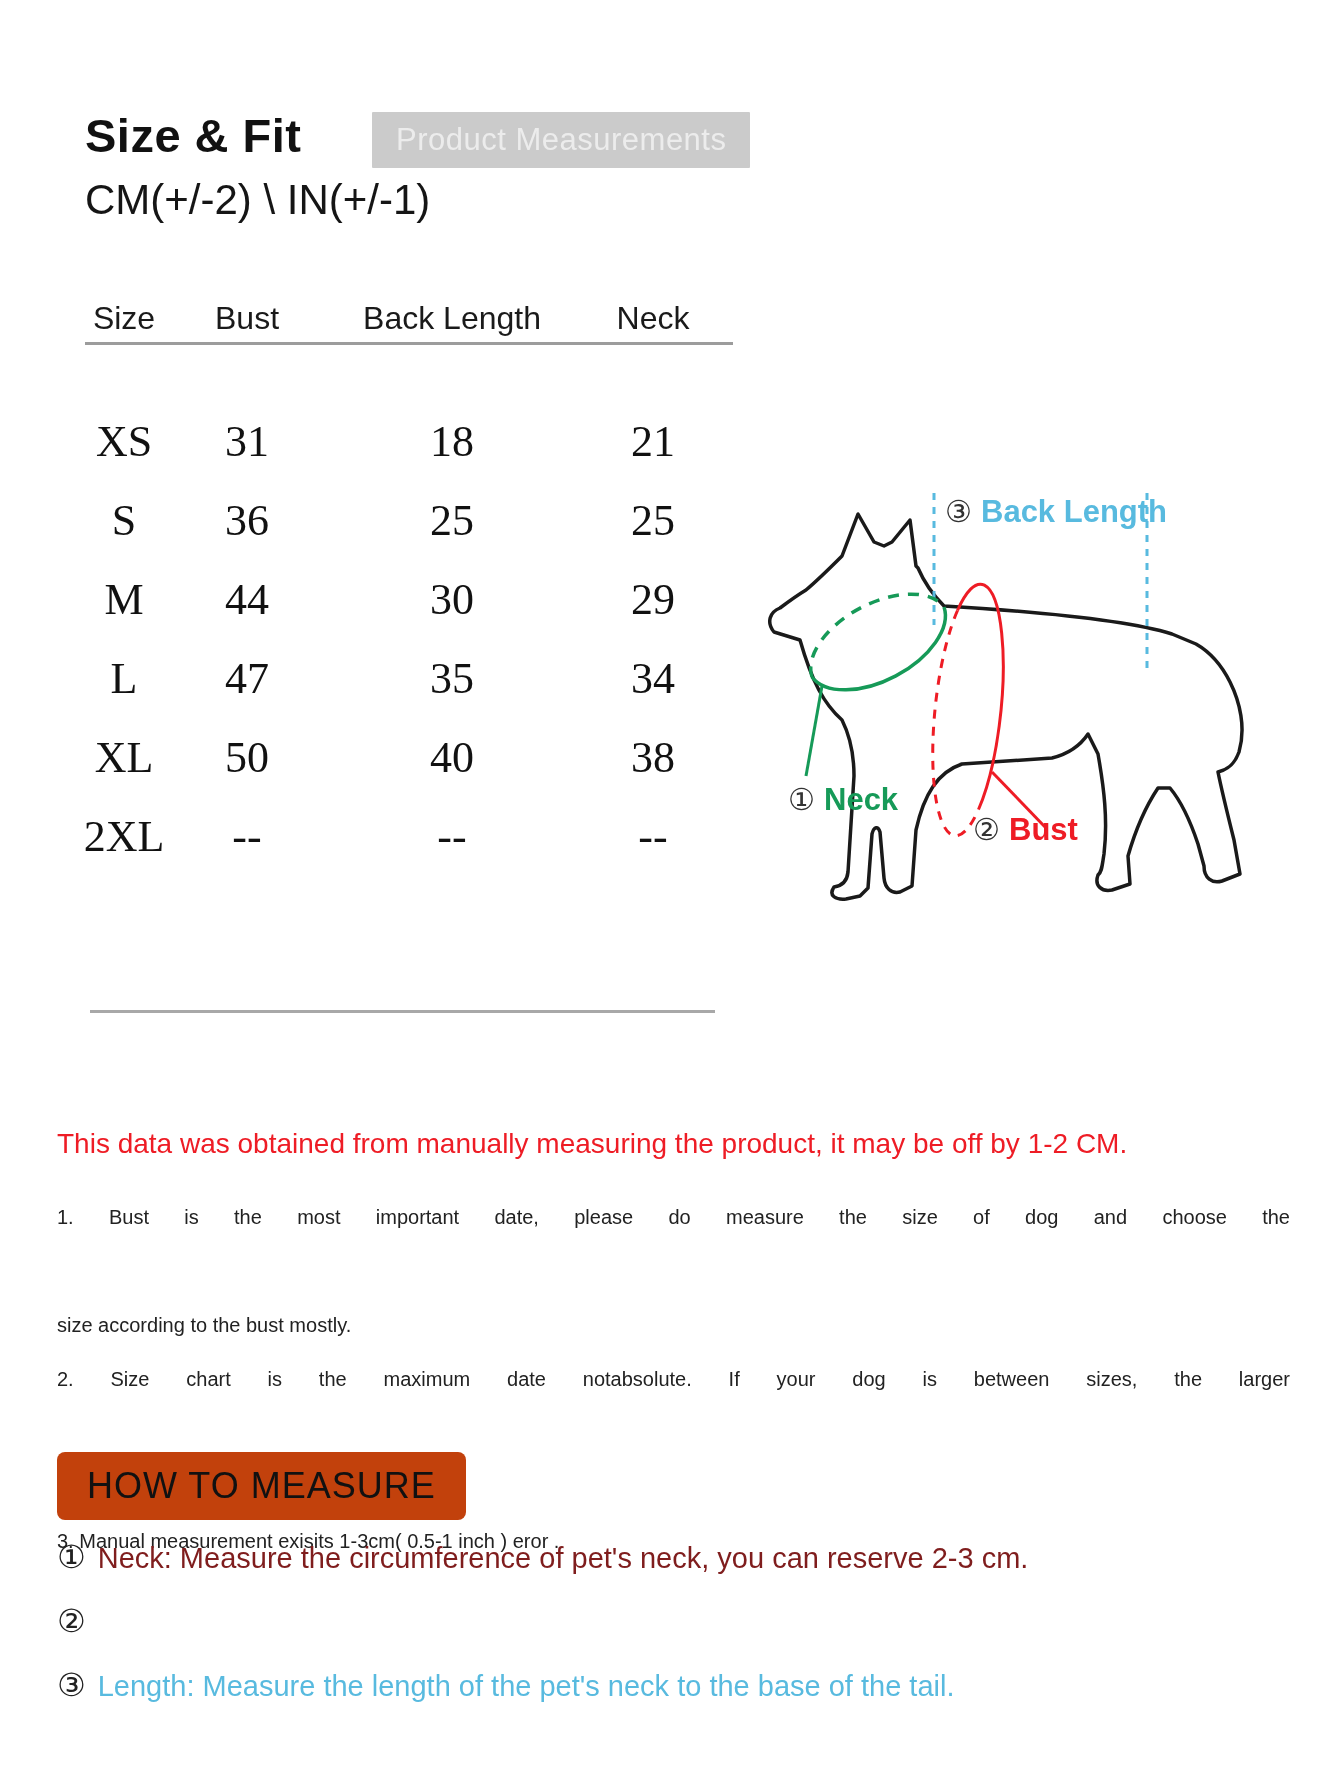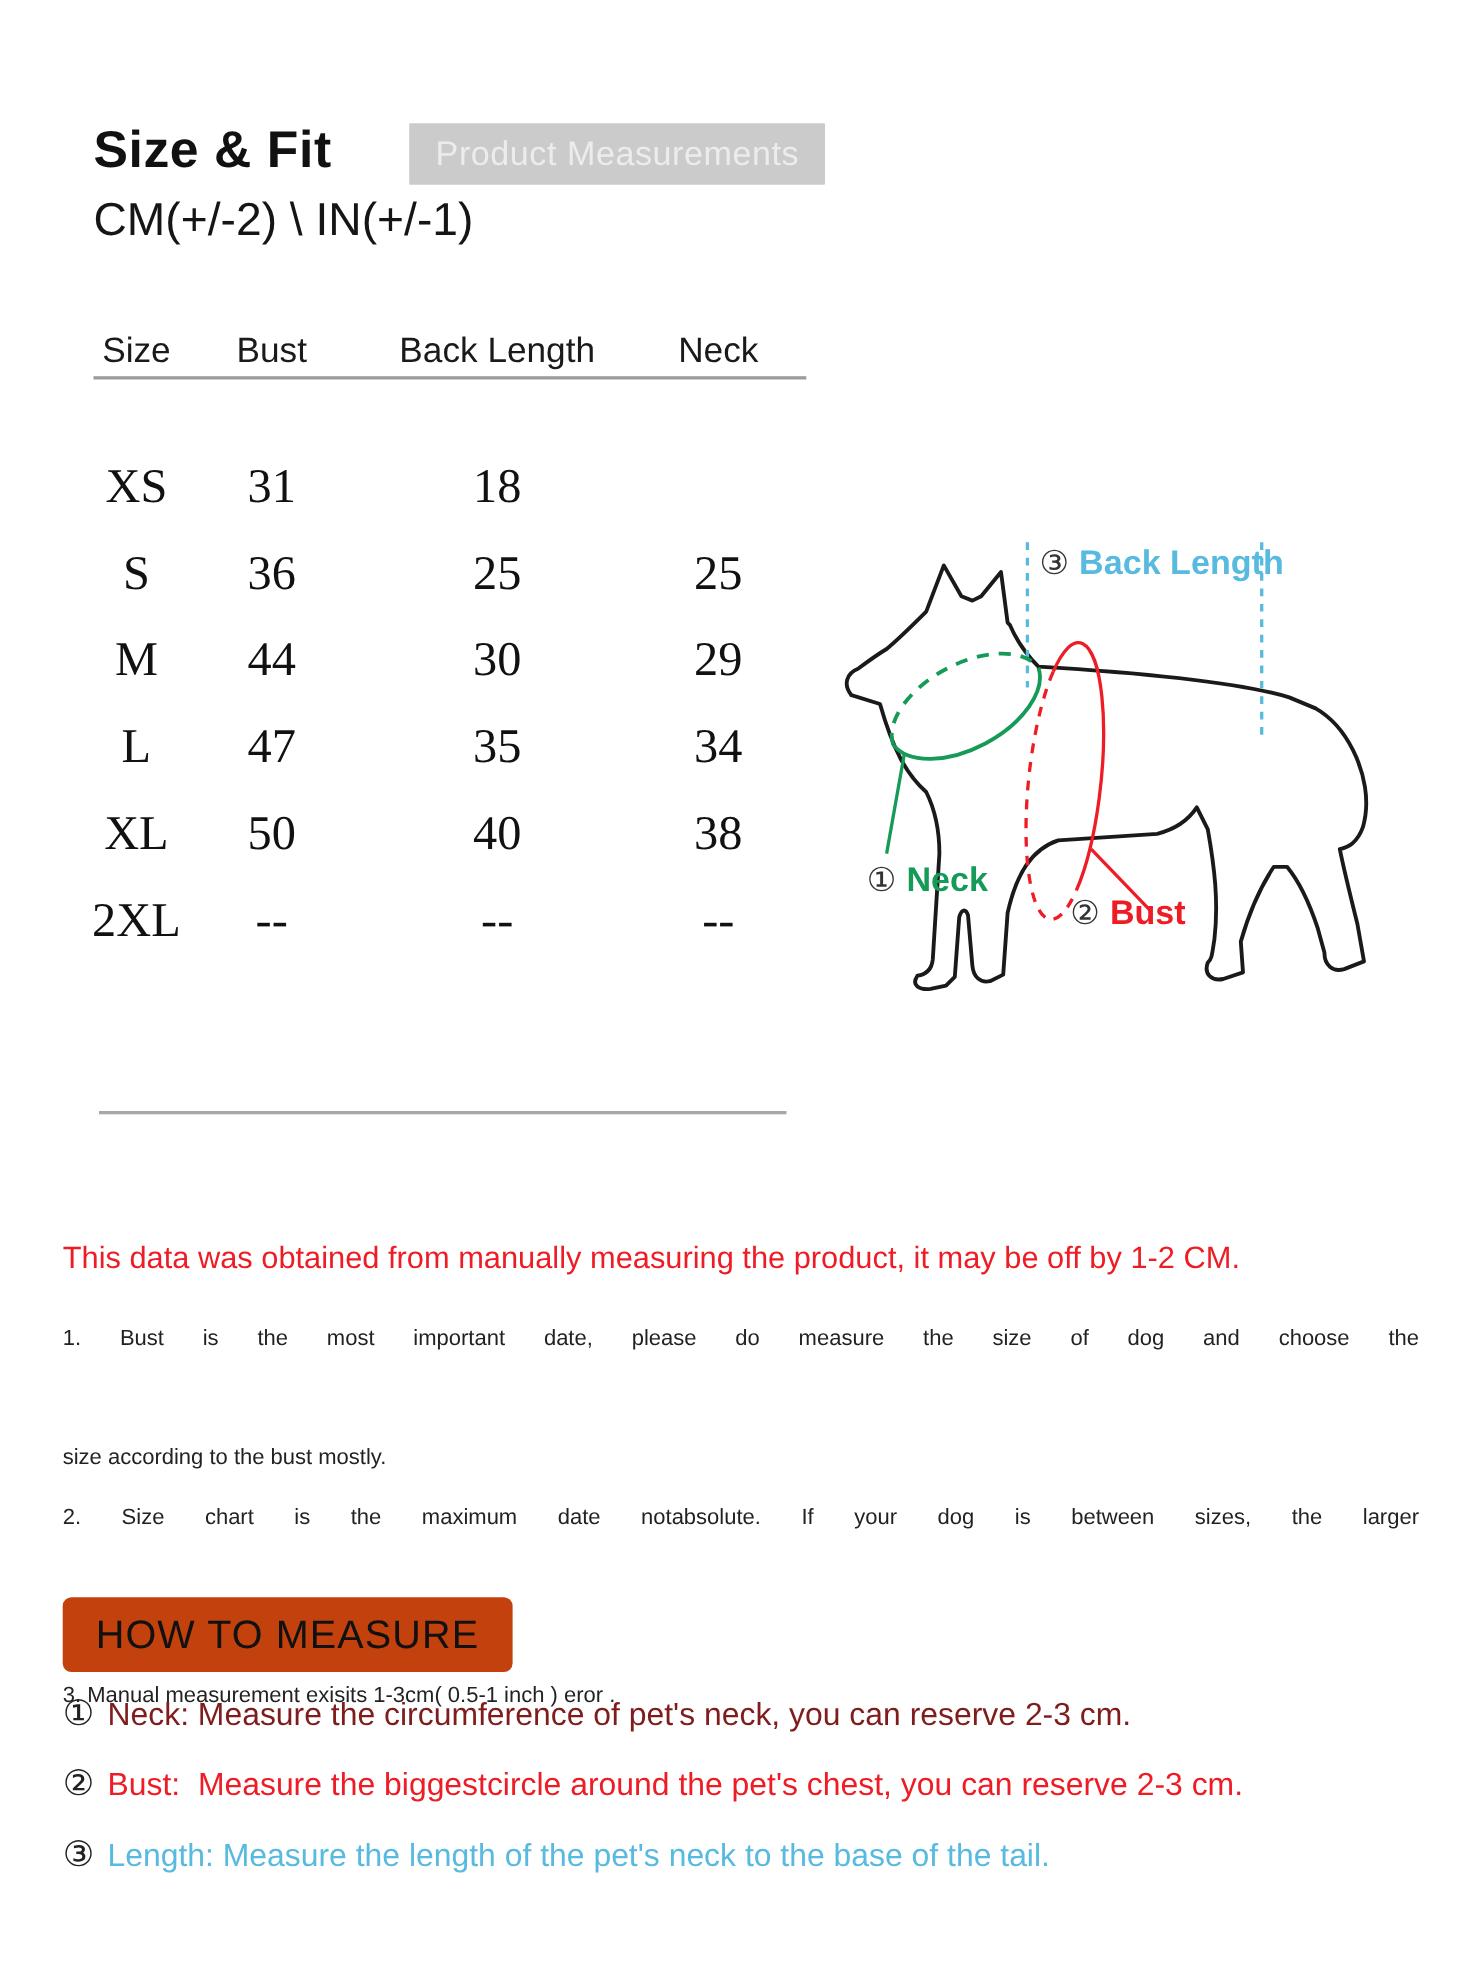--- a/index.html
+++ b/index.html
@@ -63,20 +63,21 @@
     <div class="cell">Size</div>
     <div class="cell">Bust</div>
     <div class="cell">Back Length</div>
     <div class="cell">Neck</div>
   </div>
   <div class="tbody">
     <div class="trow">
       <div class="cell">XS</div>
       <div class="cell">31</div>
       <div class="cell">18</div>
+      <div class="cell">21</div>
     </div>
     <div class="trow">
       <div class="cell">S</div>
       <div class="cell">36</div>
       <div class="cell">25</div>
       <div class="cell">25</div>
     </div>
     <div class="trow">
       <div class="cell">M</div>
       <div class="cell">44</div>
@@ -178,19 +179,18 @@
 
 <div class="abs howto-box">HOW TO MEASURE</div>
 
 <div class="abs measure-list">
   <div class="measure-item">
     <span class="cnum">①</span>
     <span class="mtext" style="color:#7f1d1d">Neck: Measure the circumference of pet's neck, you can reserve 2-3 cm.</span>
   </div>
   <div class="measure-item">
     <span class="cnum">②</span>
-    <span class="mtext" style="color:#ee1c25">Bust:  Measure the biggestcircle around the pet's chest, you can reserve 2-3 cm.</span>
   </div>
   <div class="measure-item">
     <span class="cnum">③</span>
     <span class="mtext" style="color:#58badf">Length: Measure the length of the pet's neck to the base of the tail.</span>
   </div>
 </div>
 
 </body></html>

